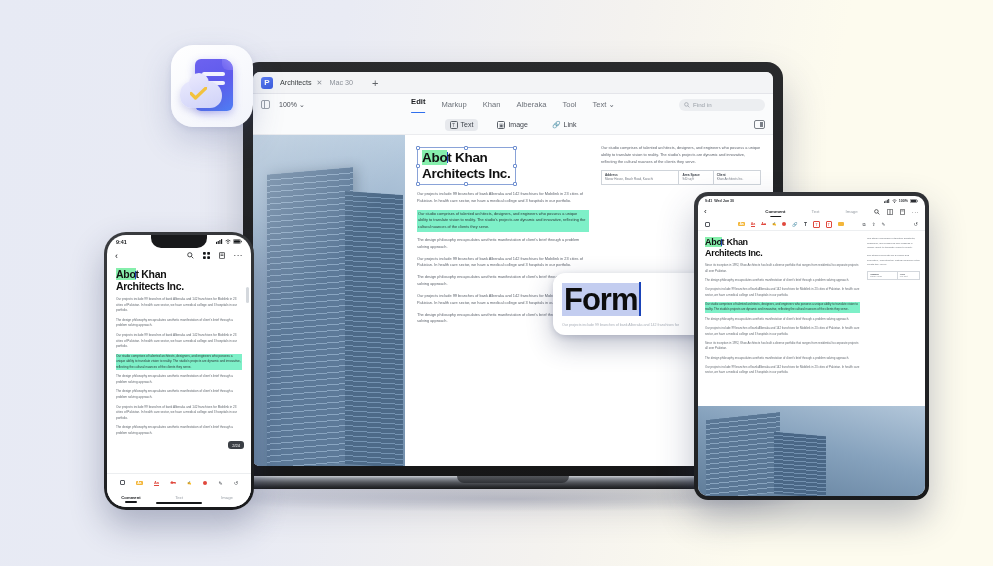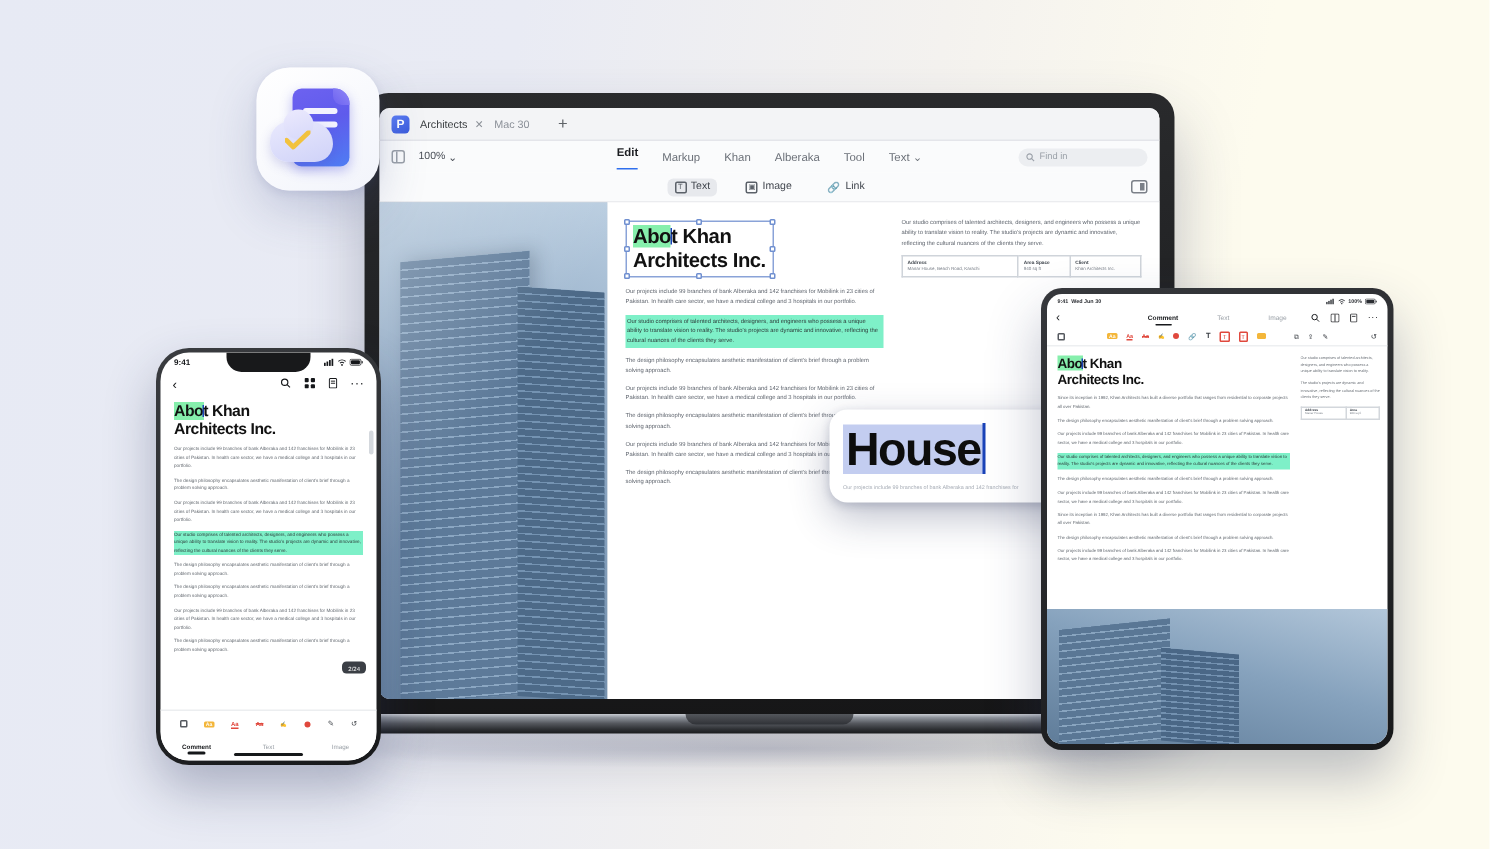--- a/index.html
+++ b/index.html
@@ -324,21 +324,21 @@
                         <div class="dt-v">Khan Architects Inc.</div>
                         </td>
                   </tr>
                 </tbody>
                   </table>
               </div>
             </div>
 
             <div id="loupe">
               <div class="inner">
-                <span class="word">House</span><span class="lcaret"></span>
+                <span class="word">Form</span><span class="lcaret"></span>
               </div>
               <div class="ghost">Our projects include 99 branches of bank Alberaka and 142 franchises for</div>
             </div>
 
           </div>
         </div>
 
       </div>
     </div>
     <div id="laptop-base"></div>

